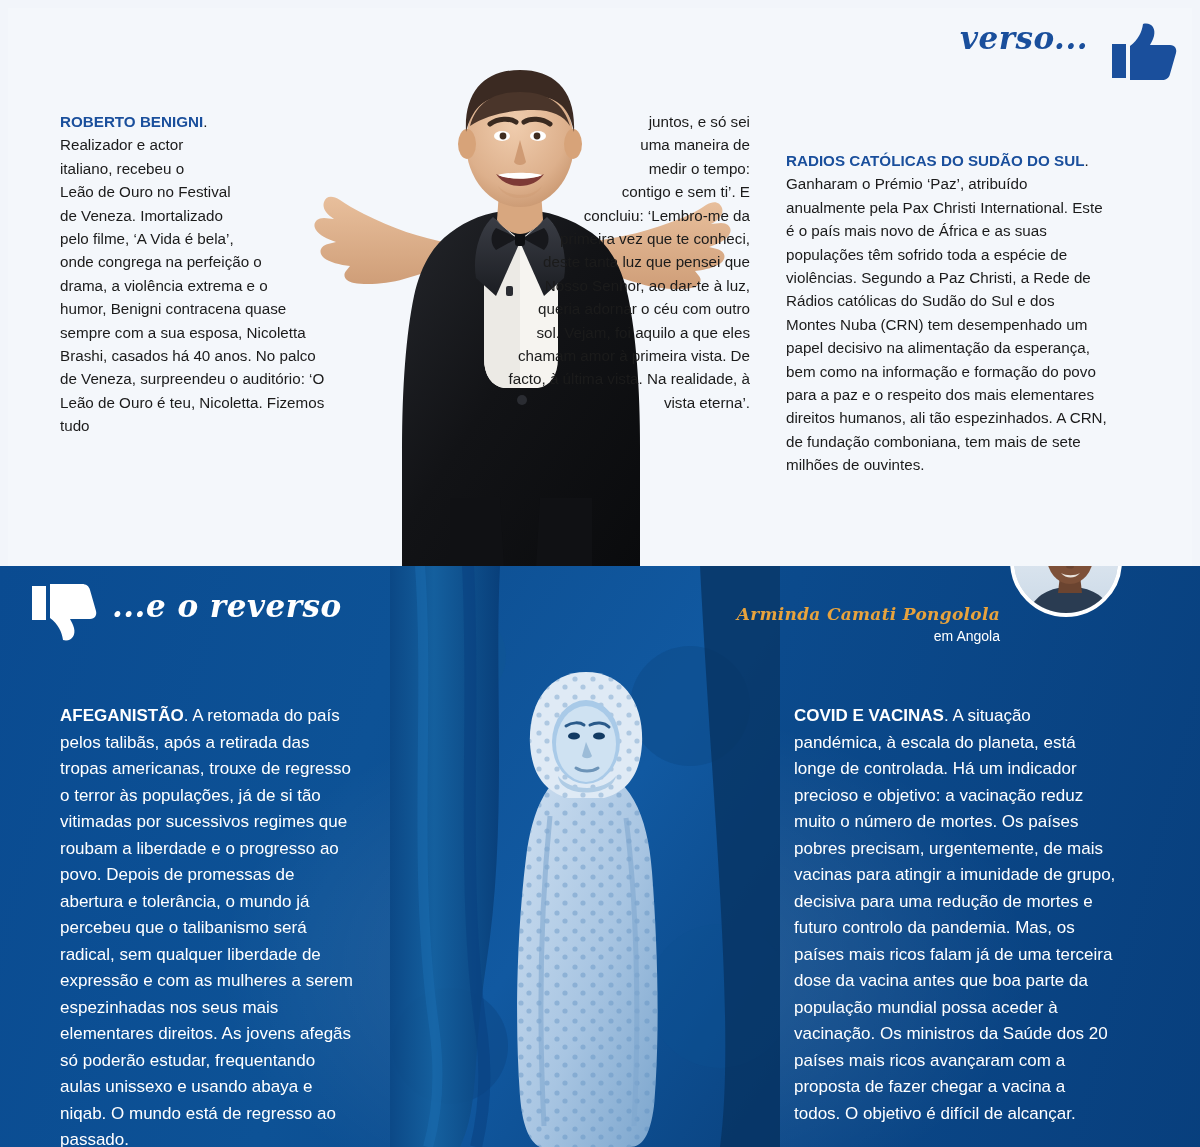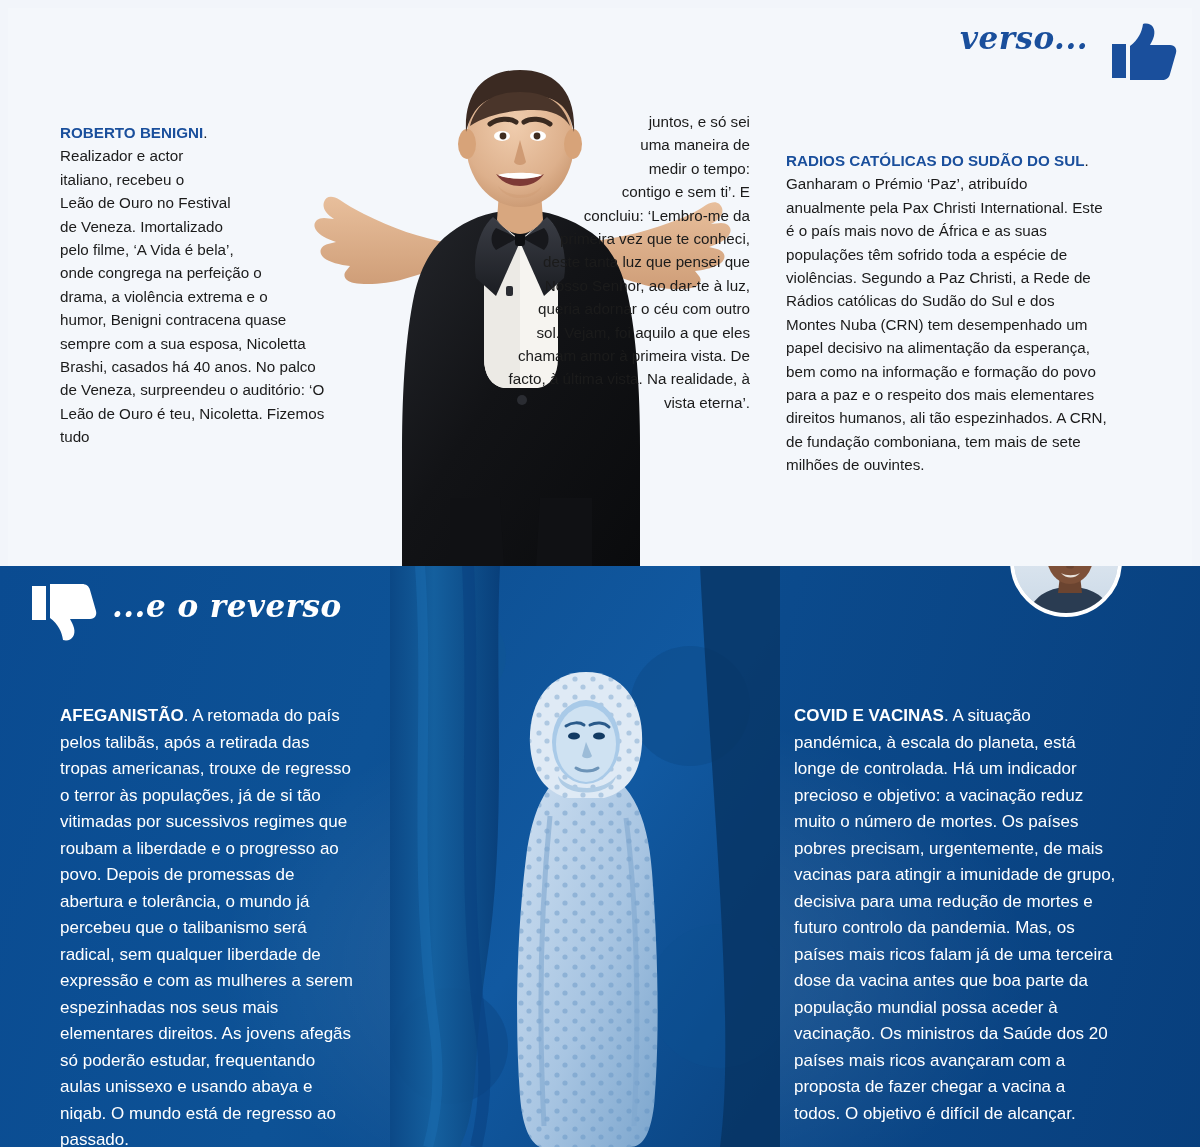--- a/index.html
+++ b/index.html
@@ -85,21 +85,20 @@
   }
   .col p { margin: 0; }
   .lead {
     font-weight: bold;
     color: #1a4f9c;
   }
 
   .top-col-1 {
     left: 60px; top: 110px; width: 268px;
     z-index: 4;
-    margin-top: 11px;
   }
   .top-col-2 {
     left: 478px; top: 110px; width: 272px;
     text-align: right;
     z-index: 4;
   }
   .top-col-3 {
     left: 786px; top: 110px; width: 322px;
     z-index: 4;
     margin-top: 39px;
@@ -391,20 +390,24 @@
 
         <path d="M41 39 C45 36 51 36 53 38" stroke="#1b1109" stroke-width="2.6" fill="none" stroke-linecap="round"></path>
         <path d="M59 38 C62 36 68 36 71 39" stroke="#1b1109" stroke-width="2.6" fill="none" stroke-linecap="round"></path>
 
         <path d="M56 48 L52 58 C54 60 59 60 60 58 Z" fill="#6b4430"></path>
 
         <path d="M47 64 C52 70 61 70 66 64 C61 67 52 67 47 64 Z" fill="#e9e3dd"></path>
       </svg>
     </div>
 
+    <div class="author-block" style="right:200px;top:38px;">
+      <div class="author-name">Arminda Camati Pongolola</div>
+      <div class="author-sub">em Angola</div>
+    </div>
 
     <div class="bottom-text bot-col-1">
       <p><span class="lead-white">AFEGANISTÃO</span><span>. A retomada do país pelos talibãs, após a retirada das tropas americanas, trouxe de regresso o terror às populações, já de si tão vitimadas por sucessivos regimes que roubam a liberdade e o progresso ao povo. Depois de promessas de abertura e tolerância, o mundo já percebeu que o talibanismo será radical, sem qualquer liberdade de expressão e com as mulheres a serem espezinhadas nos seus mais elementares direitos. As jovens afegãs só poderão estudar, frequentando aulas unissexo e usando abaya e niqab. O mundo está de regresso ao passado.</span></p>
     </div>
 
     <div class="bottom-text bot-col-2">
       <p><span class="lead-white">COVID E VACINAS</span><span>. A situação pandémica, à escala do planeta, está longe de controlada. Há um indicador precioso e objetivo: a vacinação reduz muito o número de mortes. Os países pobres precisam, urgentemente, de mais vacinas para atingir a imunidade de grupo, decisiva para uma redução de mortes e futuro controlo da pandemia. Mas, os países mais ricos falam já de uma terceira dose da vacina antes que boa parte da população mundial possa aceder à vacinação. Os ministros da Saúde dos 20 países mais ricos avançaram com a proposta de fazer chegar a vacina a todos. O objetivo é difícil de alcançar.</span></p>
     </div>
   </div>
 

